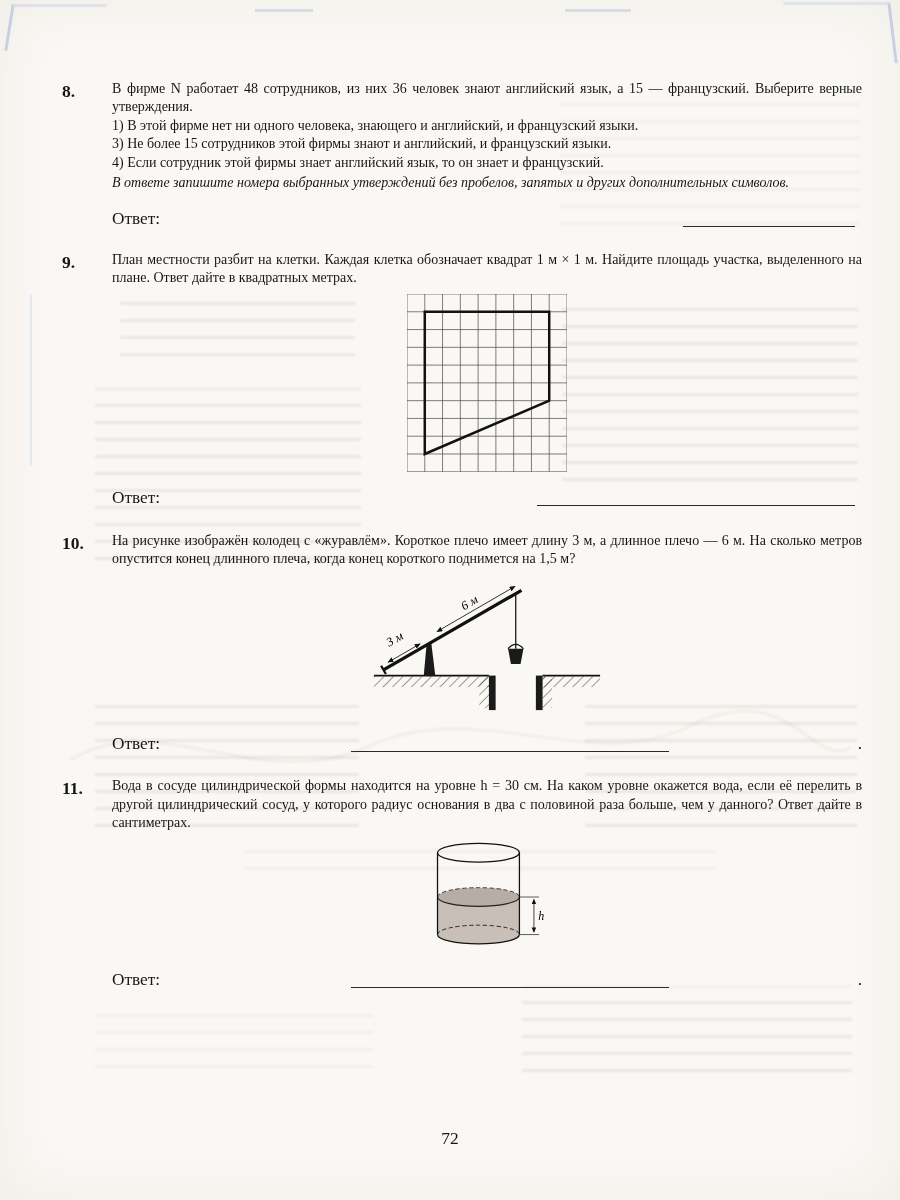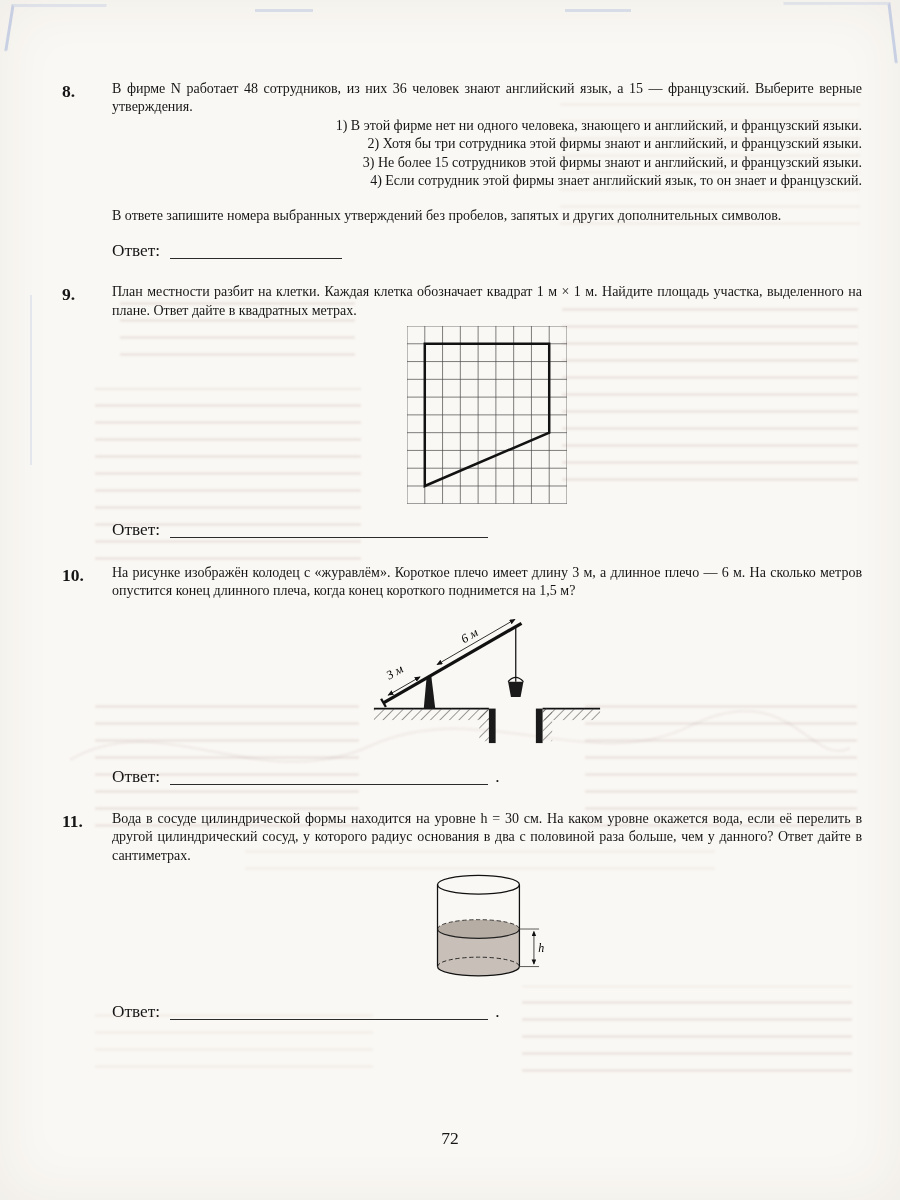--- a/index.html
+++ b/index.html
@@ -28,28 +28,29 @@
     line-height:1.32;
     padding-left:2px;
   }
   .pbody{flex:1;min-width:0;}
   .ptext{
     margin:0;
     font-size:14px;
     line-height:1.32;
     text-align:justify;
   }
-  .plist .ptext{text-align:right;}
-  .note{margin-top:16px;}
+  .plist .ptext{text-align:left;}
+  .note{margin-top:2px;font-style:italic;}
   .answer-row{
     display:flex;
     align-items:flex-end;
     margin-top:12px;
     font-size:17.3px;
     height:24px;
+    justify-content:space-between;
   }
   .ans-label{flex:0 0 auto;}
   .ans-line{
     display:inline-block;
     border-bottom:1.2px solid #2b2b2b;
     height:18px;
     margin:0 7px 2px 10px;
   }
   .ans-long{width:318px;}
   .ans-short{width:172px;}
@@ -112,21 +113,20 @@
   </svg>
 
   <div class="content">
 
     <section class="problem p8">
       <div class="pnum">8.</div>
       <div class="pbody">
         <p class="ptext">В фирме N работает 48 сотрудников, из них 36 человек знают английский язык, а 15 — французский. Выберите верные утверждения.</p>
         <div class="plist">
           <p class="ptext">1) В этой фирме нет ни одного человека, знающего и английский, и французский языки.</p>
-          <p class="ptext">2) Хотя бы три сотрудника этой фирмы знают и английский, и французский языки.</p>
           <p class="ptext">3) Не более 15 сотрудников этой фирмы знают и английский, и французский языки.</p>
           <p class="ptext">4) Если сотрудник этой фирмы знает английский язык, то он знает и французский.</p>
         </div>
         <p class="ptext note">В ответе запишите номера выбранных утверждений без пробелов, запятых и других дополнительных символов.</p>
         <div class="answer-row">
           <span class="ans-label">Ответ:</span>
           <span class="ans-line ans-short"></span>
         </div>
       </div>
     </section>

